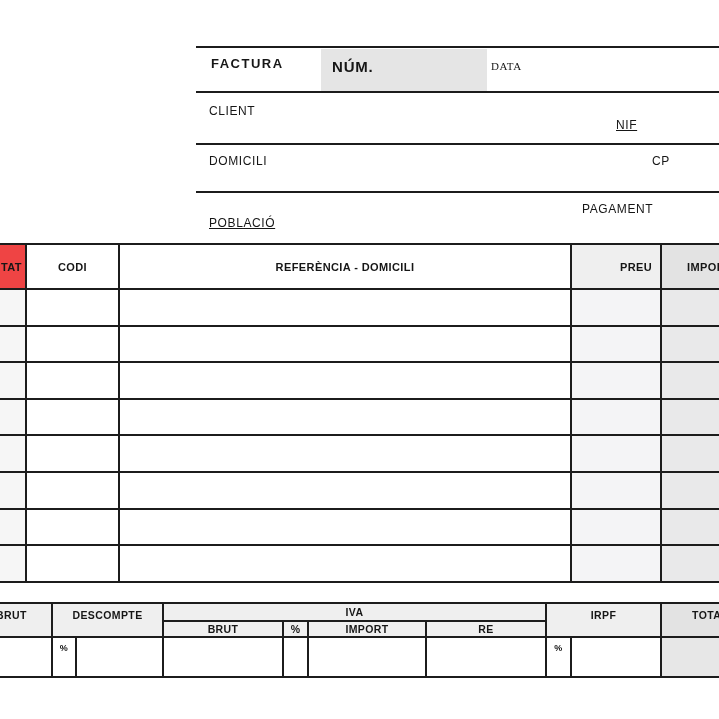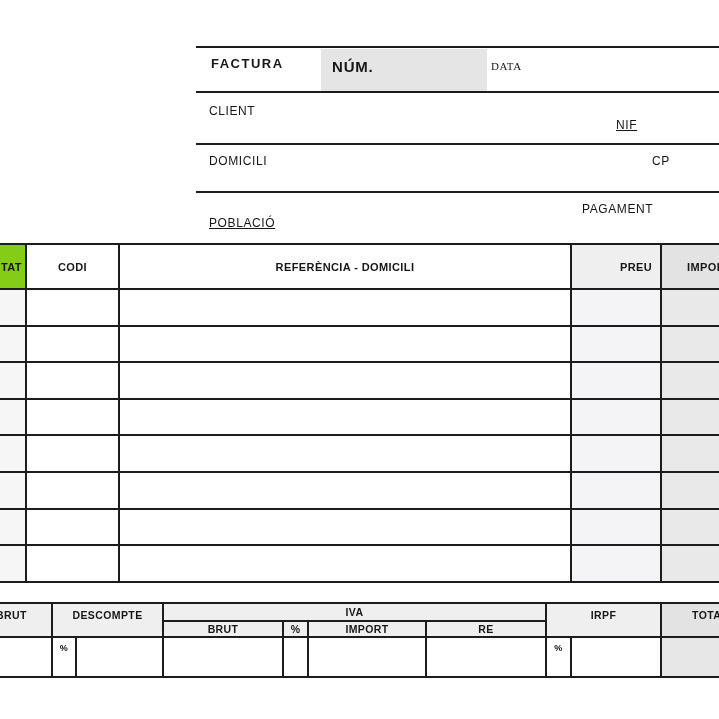--- a/index.html
+++ b/index.html
@@ -30,21 +30,21 @@
   table{border-collapse:collapse;table-layout:fixed;position:absolute;}
   td,th{border:2px solid #1c1c1c;padding:0;overflow:hidden;}
 
   
   #items{left:-2px;top:243px;width:725px;}
   #items thead th{
     height:43px;font-size:11px;font-weight:700;letter-spacing:.4px;
     text-align:center;vertical-align:middle;white-space:nowrap;
   }
   #items tbody td{height:34.6px;}
-  th.hd-quantitat{background:#84cc16;text-align:left;}
+  th.hd-quantitat{background:#ef4444;text-align:left;}
   th.hd-quantitat span{display:inline-block;margin-left:-2px;}
   th.hd-codi{background:#ffffff;}
   th.hd-referencia{background:#ffffff;letter-spacing:.6px;}
   th.hd-preu{background:#efefef;padding-left:40px;}
   th.hd-import{background:#e3e3e3;text-align:left;padding-left:25px;}
   .cell-quantitat{background:#f6f6f6;}
   .cell-codi{background:#ffffff;}
   .cell-referencia{background:#ffffff;}
   .cell-preu{background:#f4f4f6;}
   .cell-import{background:#e9e9ea;}

